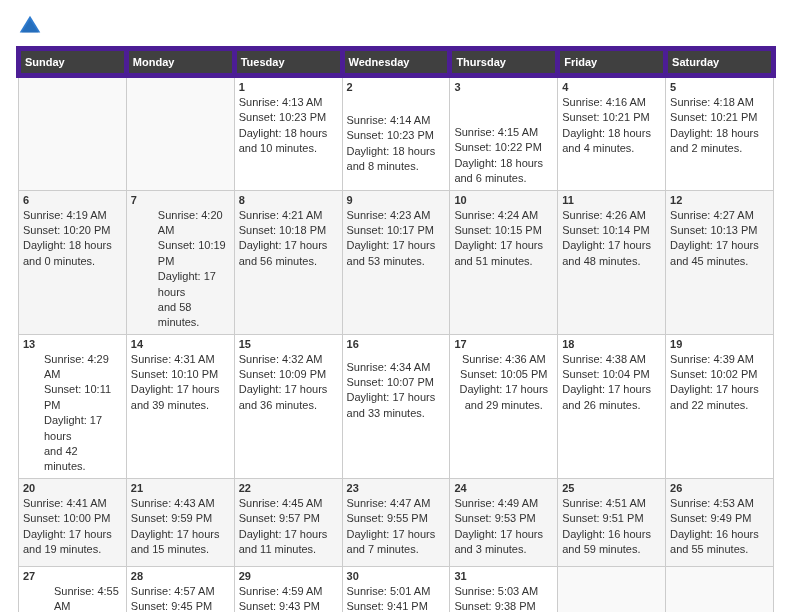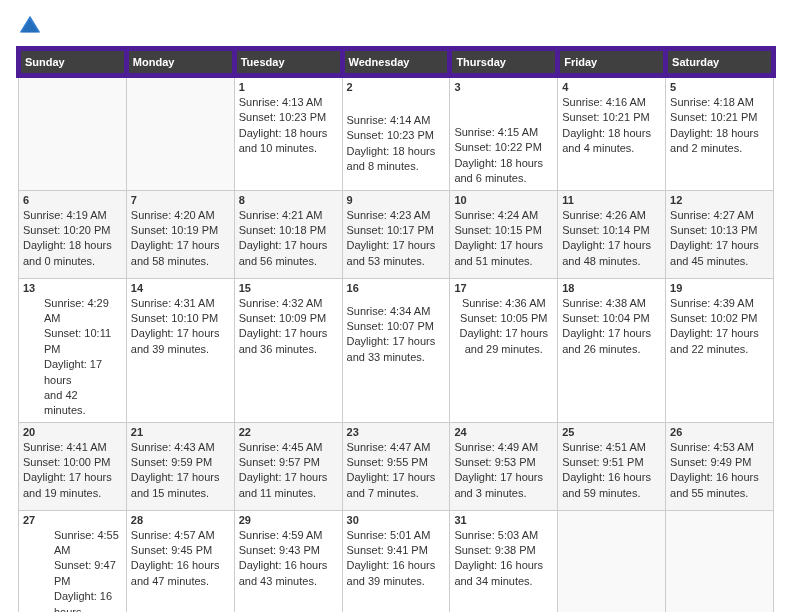--- a/index.html
+++ b/index.html
@@ -184,21 +184,21 @@
         <tr class="row-even">
           <td>
             <div class="day-num">6</div>
             <div class="day-content" style="white-space: pre-line;">Sunrise: 4:19 AM
 Sunset: 10:20 PM
 Daylight: 18 hours
 and 0 minutes.</div>
           </td>
           <td>
             <div class="day-num">7</div>
-            <div class="day-content" style="white-space: pre-line;">Sunrise: 4:20 AM
+            <div class="day-content" style="white-space: pre-line; margin-left: 27px;">Sunrise: 4:20 AM
 Sunset: 10:19 PM
 Daylight: 17 hours
 and 58 minutes.</div>
           </td>
           <td>
             <div class="day-num">8</div>
             <div class="day-content" style="white-space: pre-line;">Sunrise: 4:21 AM
 Sunset: 10:18 PM
 Daylight: 17 hours
 and 56 minutes.</div>

